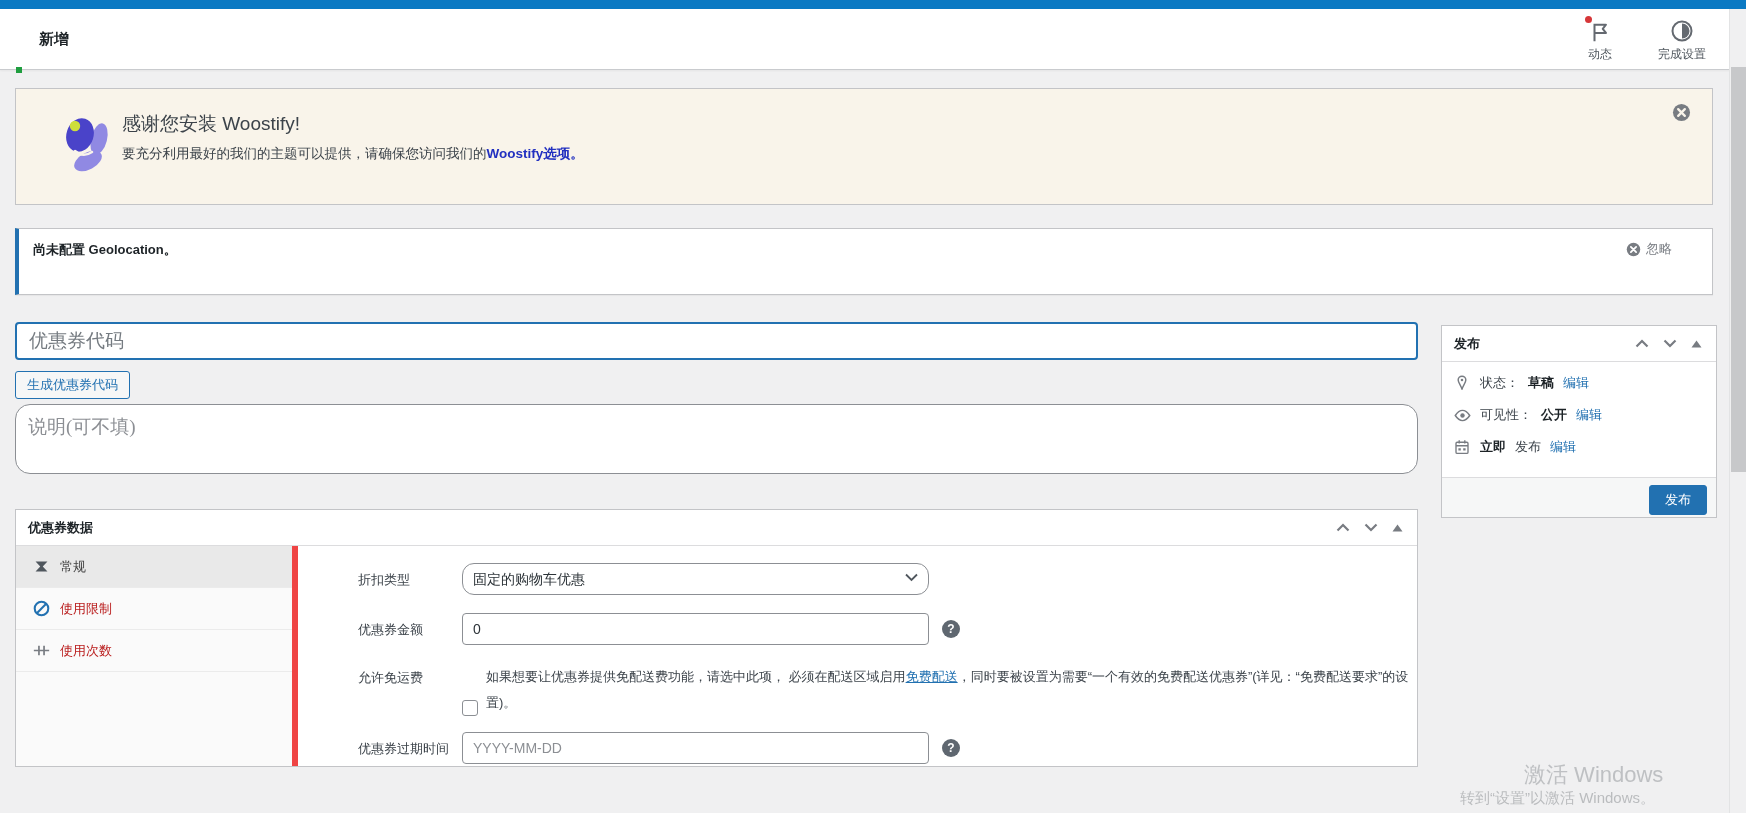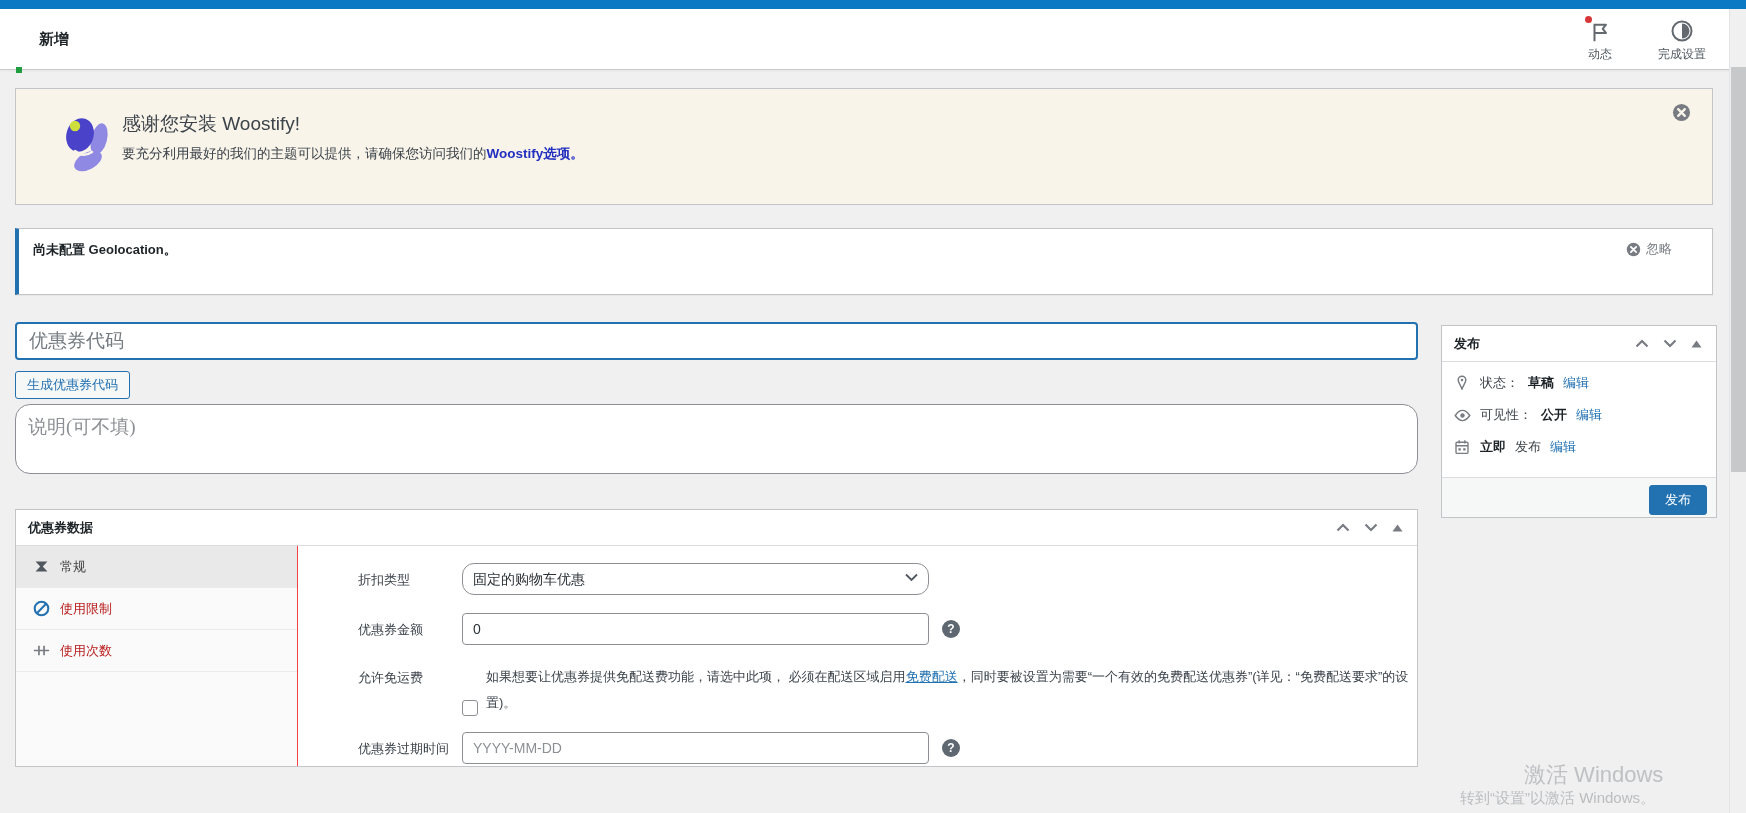--- a/index.html
+++ b/index.html
@@ -76,21 +76,21 @@
     position:absolute; left:15px; top:509px; width:1403px; height:258px;
     background:#fff; border:1px solid #c3c4c7; display:flex; flex-direction:column;
   }
   .panel-header {
     height:36px; flex:0 0 36px; display:flex; align-items:center; border-bottom:1px solid #dcdcde;
   }
   .panel-header .ptitle { padding-left:12px; font-size:13px; font-weight:bold; color:#1d2327; flex:1; }
   .panel-controls { display:flex; align-items:center; gap:14px; padding-right:14px; }
   .panel-controls .ctl { cursor:pointer; line-height:0; color:#787c82; }
   .panel-body { flex:1; display:flex; min-height:0; }
-  .coupon-tabs { width:282px; flex:0 0 282px; background:#fafafa; border-right:1px solid #ef4444; }
+  .coupon-tabs { width:282px; flex:0 0 282px; background:#fafafa; border-right:6px solid #ef4444; }
   .ctab {
     height:42px; display:flex; align-items:center; gap:10px; padding-left:17px;
     border-bottom:1px solid #ebebeb; font-size:13px; color:#b91c1c; cursor:pointer;
   }
   .ctab.active { background:#e9e9e9; color:#444; }
   .coupon-form { flex:1; padding-top:17px; }
   .form-row { display:flex; align-items:flex-start; padding-left:60px; }
   .form-row.mb18 { margin-bottom:18px; }
   .form-row.mb16 { margin-bottom:16px; }
   .form-label { width:104px; flex:0 0 104px; padding-top:8px; font-size:13px; color:#3c434a; }

